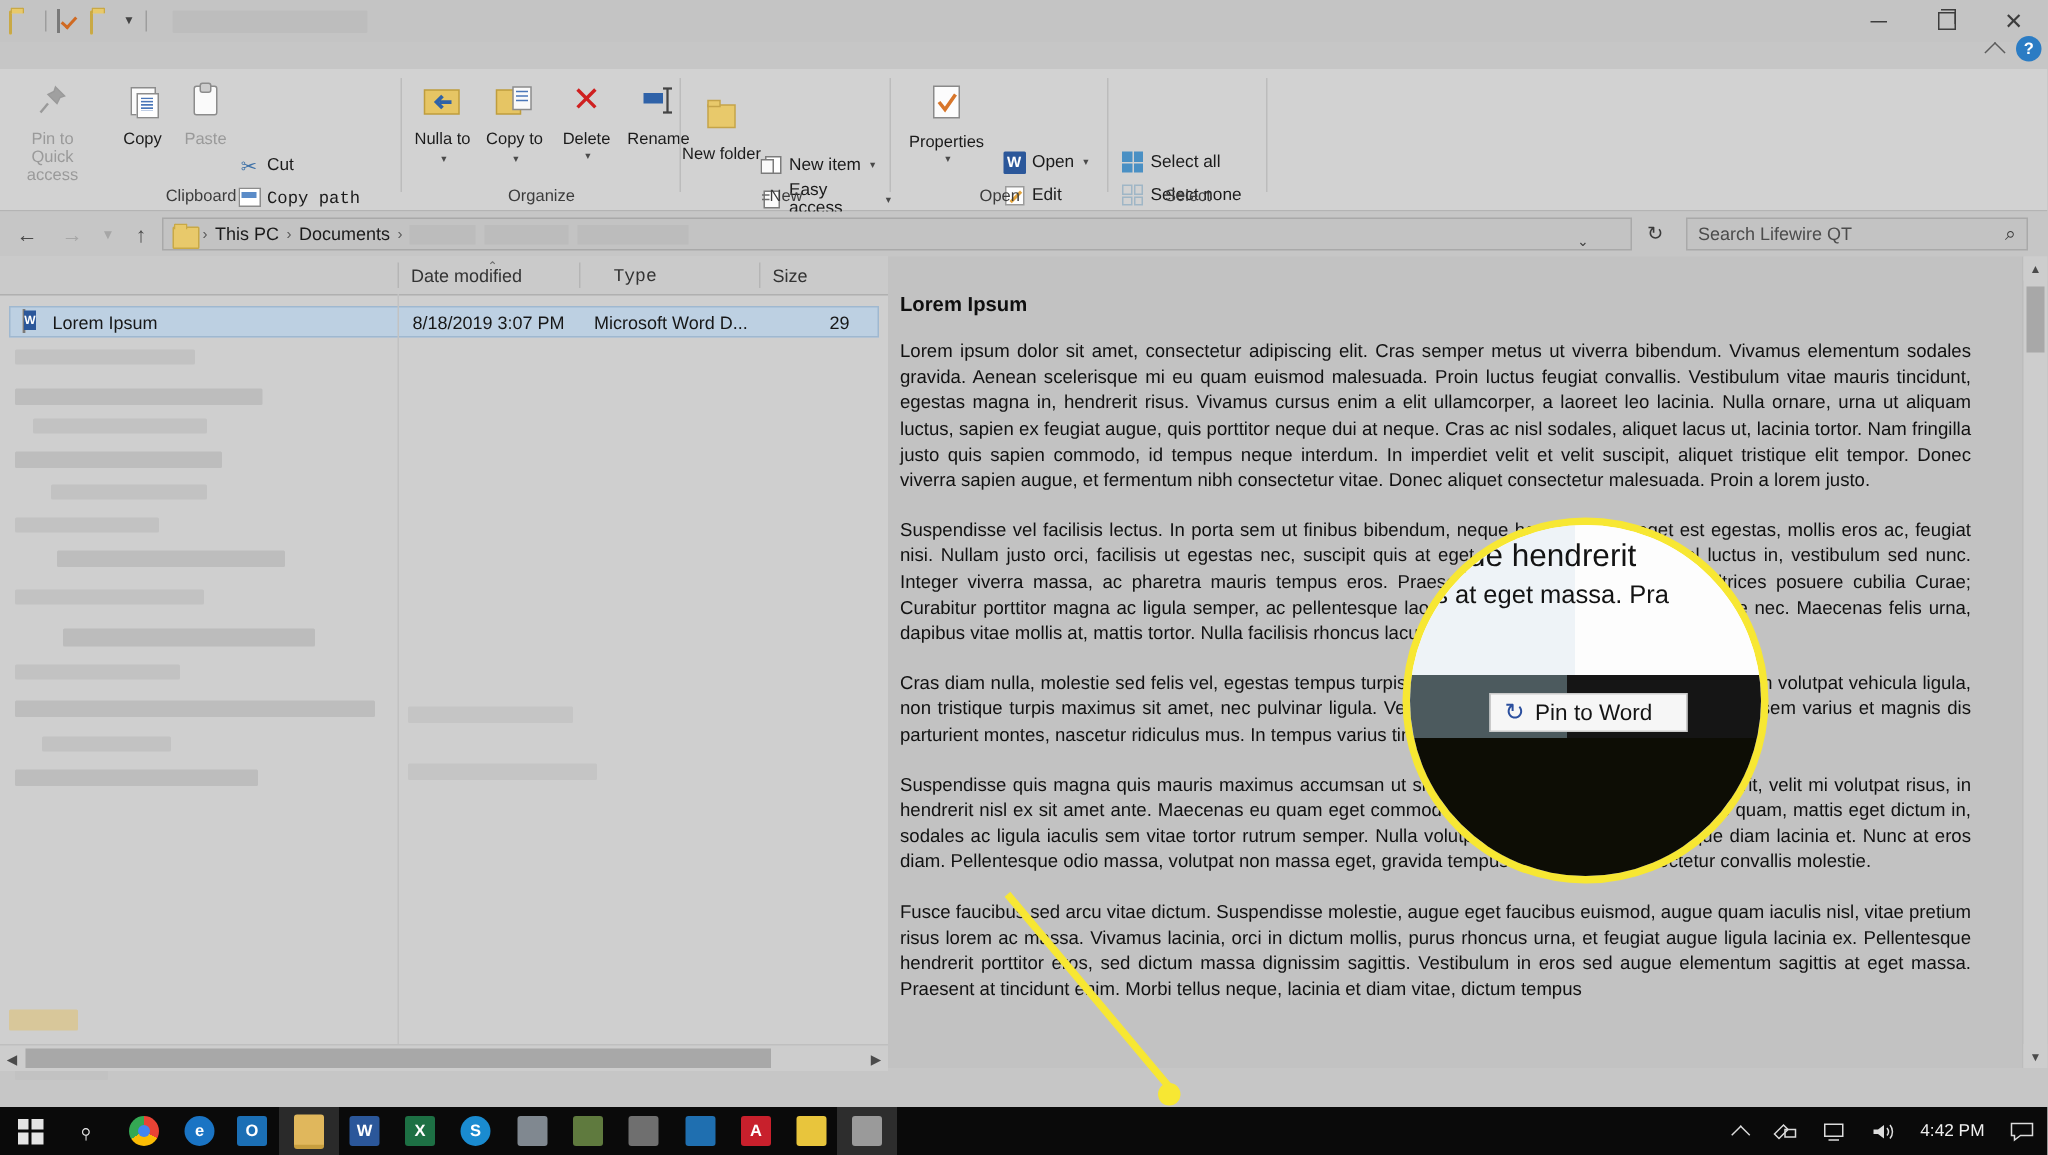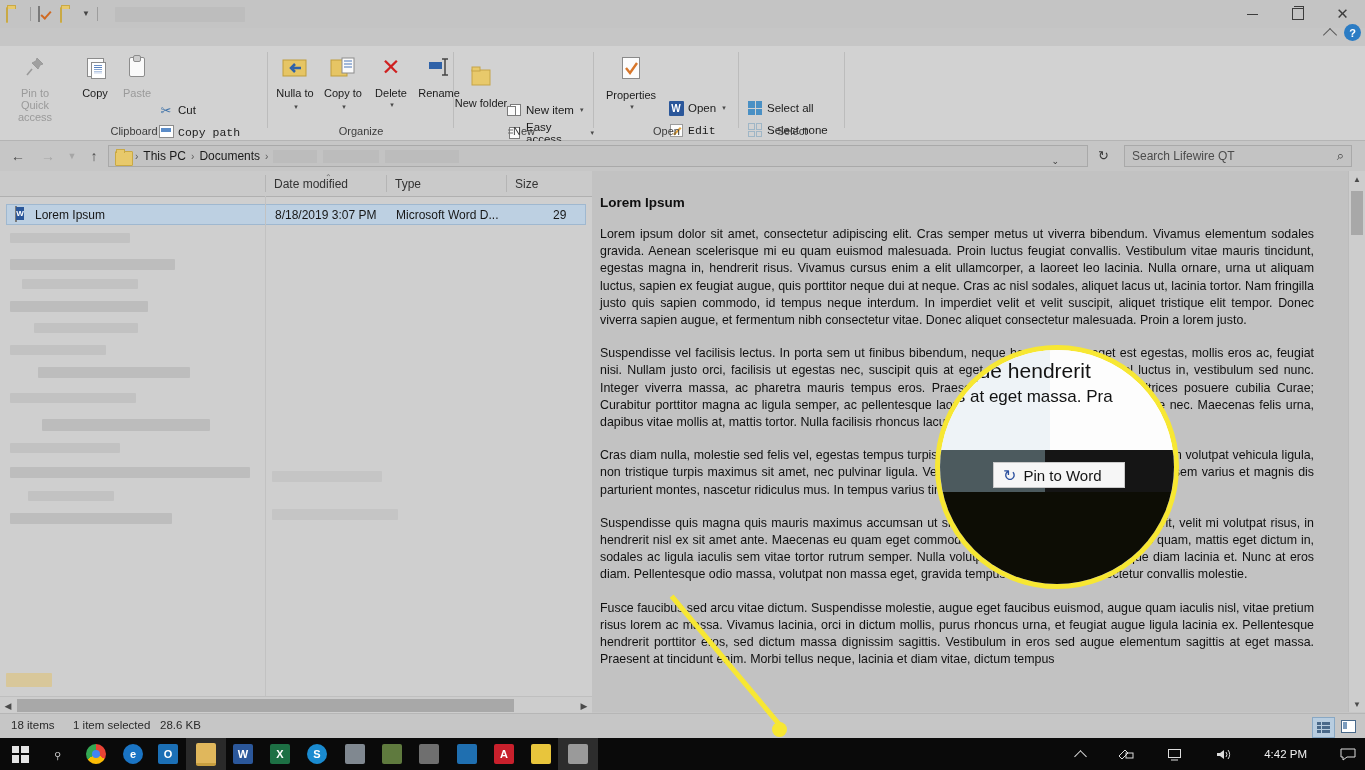--- a/index.html
+++ b/index.html
@@ -121,21 +121,21 @@
   .tile-ico{width:13px;height:11px;background:#fff;border:1px solid #49698a;position:relative;}
   .tile-ico:after{content:"";position:absolute;left:1px;top:1px;width:4px;height:7px;background:#7c9cbd;}
 
   
   .taskbar{position:absolute;left:0;top:738px;width:1365px;height:32px;background:#0a0a0a;}
   .tb-item{position:absolute;top:0;width:40px;height:32px;display:flex;align-items:center;justify-content:center;}
   .tb-ico{width:20px;height:20px;border-radius:2px;display:flex;align-items:center;justify-content:center;font-size:11px;font-weight:bold;color:#fff;}
   .win-logo{width:17px;height:17px;display:grid;grid-template-columns:1fr 1fr;grid-template-rows:1fr 1fr;gap:2px;}
   .win-logo i{background:#e4e4e4;display:block;}
   .tb-search{font-size:15px;color:#e8e8e8;transform:rotate(-45deg);}
-  .tray{position:absolute;right:0;top:0;height:32px;display:flex;align-items:center;gap:16px;}
+  .tray{position:absolute;right:0;top:0;height:32px;display:flex;align-items:center;gap:0px;}
   .tray-item{padding:0 8px;color:#e6e6e6;font-size:11.5px;display:flex;align-items:center;height:32px;}
   .tray-chev{width:8px;height:8px;border-left:1.4px solid #dcdcdc;border-top:1.4px solid #dcdcdc;transform:rotate(45deg);margin-top:4px;}
   .tray-clock{font-size:11.5px;color:#f0f0f0;line-height:13px;text-align:center;}
 
   
   .tooltip{position:absolute;background:#f4f4f4;border:1px solid #b9b9b9;display:flex;align-items:center;gap:6px;padding:3px 10px 3px 7px;box-sizing:border-box;}
   .tooltip .tt-ico{color:#2b4f9e;font-size:12px;}
   .tooltip .tt-lbl{font-size:11.5px;color:#1a1a1a;}
   #taskbar-tooltip{left:724px;top:748px;height:20px;}
 
@@ -331,21 +331,21 @@
         <span class="lbl">Properties</span>
         <span class="dd-caret" style="display:block;">▾</span>
       </div>
       <div class="smallitem" style="left:74px;top:52px;">
         <span class="sico">
             <span class="word-ico">W</span>
           </span>
         <span>Open</span>
         <span class="dd-caret">▾</span>
       </div>
-      <div class="smallitem" style="left:74px;top:74px;font-family:Liberation Mono, monospace;">
+      <div class="smallitem" style="left:74px;top:74px;">
         <span class="sico">
           <svg width="15" height="15">
               <rect x="1.5" y="1.5" width="12" height="12" fill="#fdfdfd" stroke="#9b9b9b"></rect>
               <path d="M4 11 l7 -7 l1.5 1.5 l-7 7 z" fill="#e2a33c"></path>
             </svg>
         </span>
         <span>Edit</span>
       </div>
       <div class="smallitem" style="left:74px;top:96px;">
         <span class="sico">
@@ -425,21 +425,21 @@
     </div>
   </div>
 
   <div class="listpane">
     <div class="colhdr">
       <div class="col-div" style="left:265px;"></div>
       <div class="col" style="left:266px;width:127px;">
           <span>Date modified</span>
         </div>
       <div class="col-div" style="left:386px;"></div>
-      <div class="col" style="left:387px;width:119px;">
+      <div class="col" style="left:401px;width:119px;font-family:Liberation Mono, monospace;">
           <span>Type</span>
         </div>
       <div class="col-div" style="left:506px;"></div>
       <div class="col" style="left:507px;width:80px;">
           <span>Size</span>
         </div>
       <span class="sortcaret">⌃</span>
     </div>
 
     <div class="filerow">
@@ -485,40 +485,20 @@
       <div class="ps-arrow" style="bottom:0;">▼</div>
     </div>
   </div>
 
   <div class="hscroll">
     <div class="hs-arrow" style="left:0;">◀</div>
     <div class="hs-thumb"></div>
     <div class="hs-arrow" style="right:0;">▶</div>
   </div>
 
-  <div class="statusbar">
-    <span class="status-txt" style="left:11px;">18 items</span>
-    <span class="status-txt" style="left:73px;">1 item selected</span>
-    <span class="status-txt" style="left:160px;">28.6 KB</span>
-    <div class="viewbtns">
-      <div class="vbtn sel">
-          <span class="det-ico">
-            <i></i>
-            <i></i>
-            <i></i>
-            <i></i>
-            <i></i>
-            <i></i>
-          </span>
-        </div>
-      <div class="vbtn">
-          <span class="tile-ico"></span>
-        </div>
-    </div>
-  </div>
 
   <div class="mag-line" style="left:779px;top:728px;width:170px;height:5px;transform:rotate(-130deg);"></div>
   <div class="mag-dot"></div>
   <div class="mag">
     <div class="mag-inner">
       <div class="mag-band-lgt"></div>
       <div class="mag-band-mid"></div>
       <div class="mag-band-dark"></div>
       <div class="mag-txt" style="left:32px;top:14px;font-size:21px;">que hendrerit</div>
       <div class="mag-txt" style="left:18px;top:42px;font-size:17px;">is at eget massa. Pra</div>

